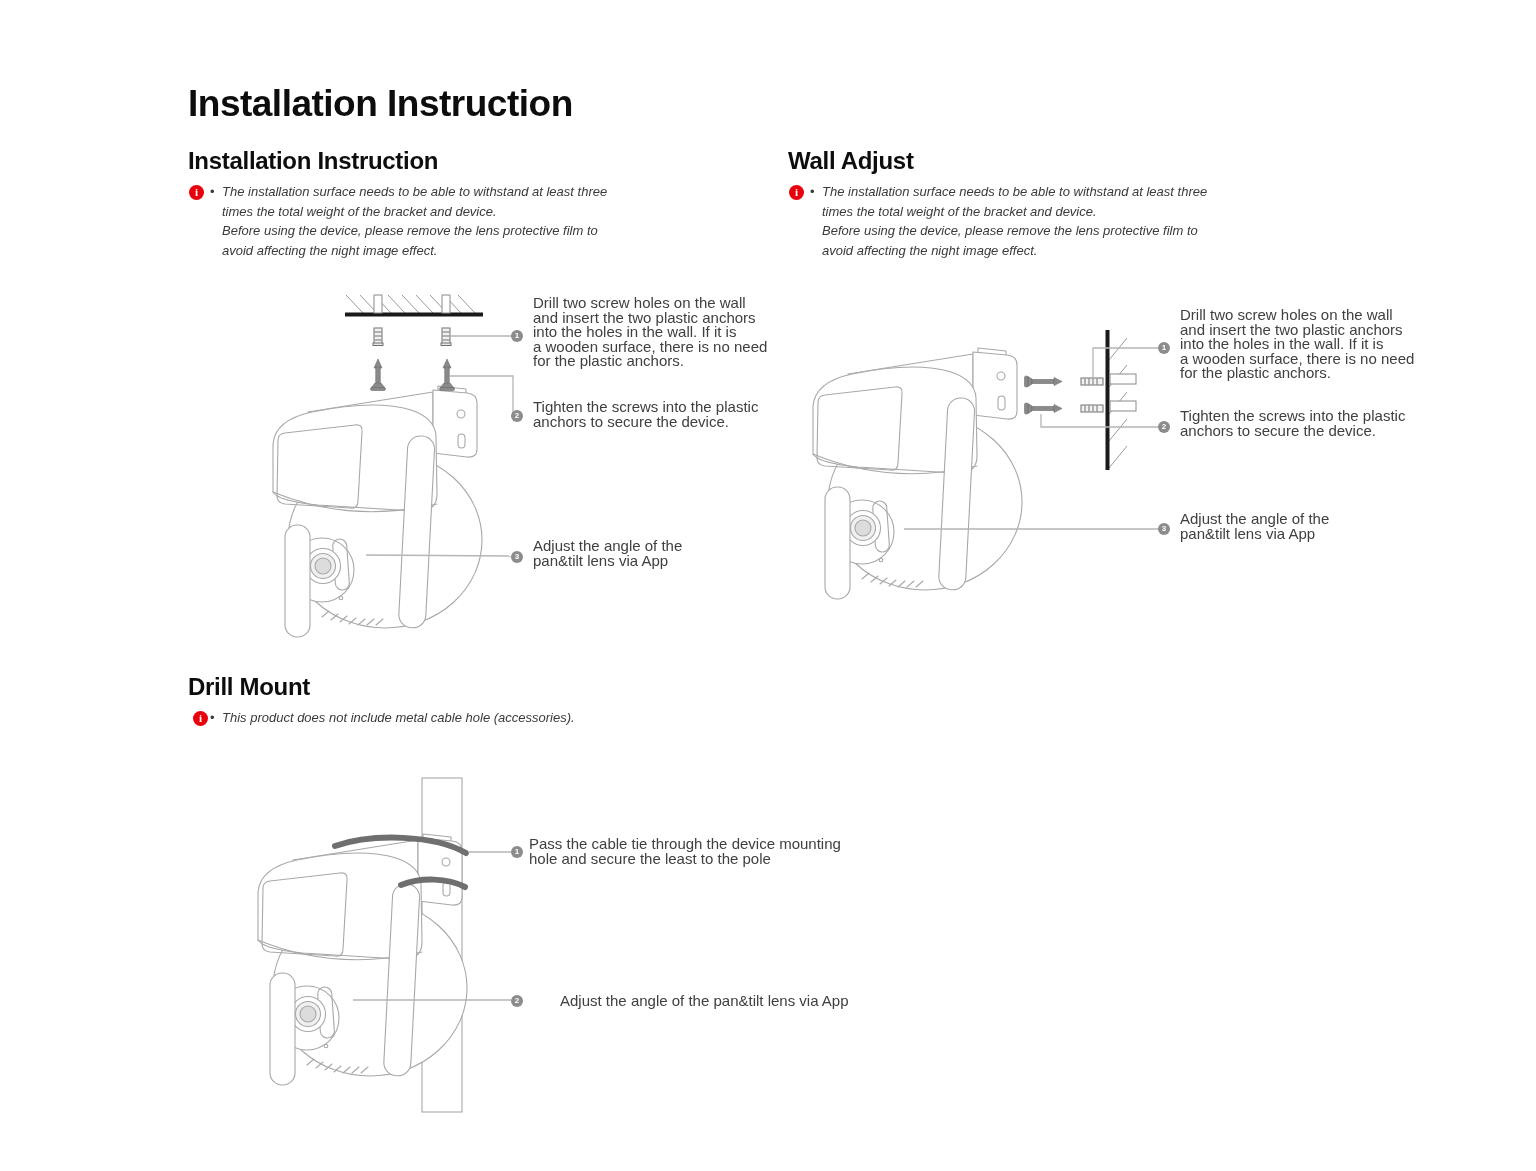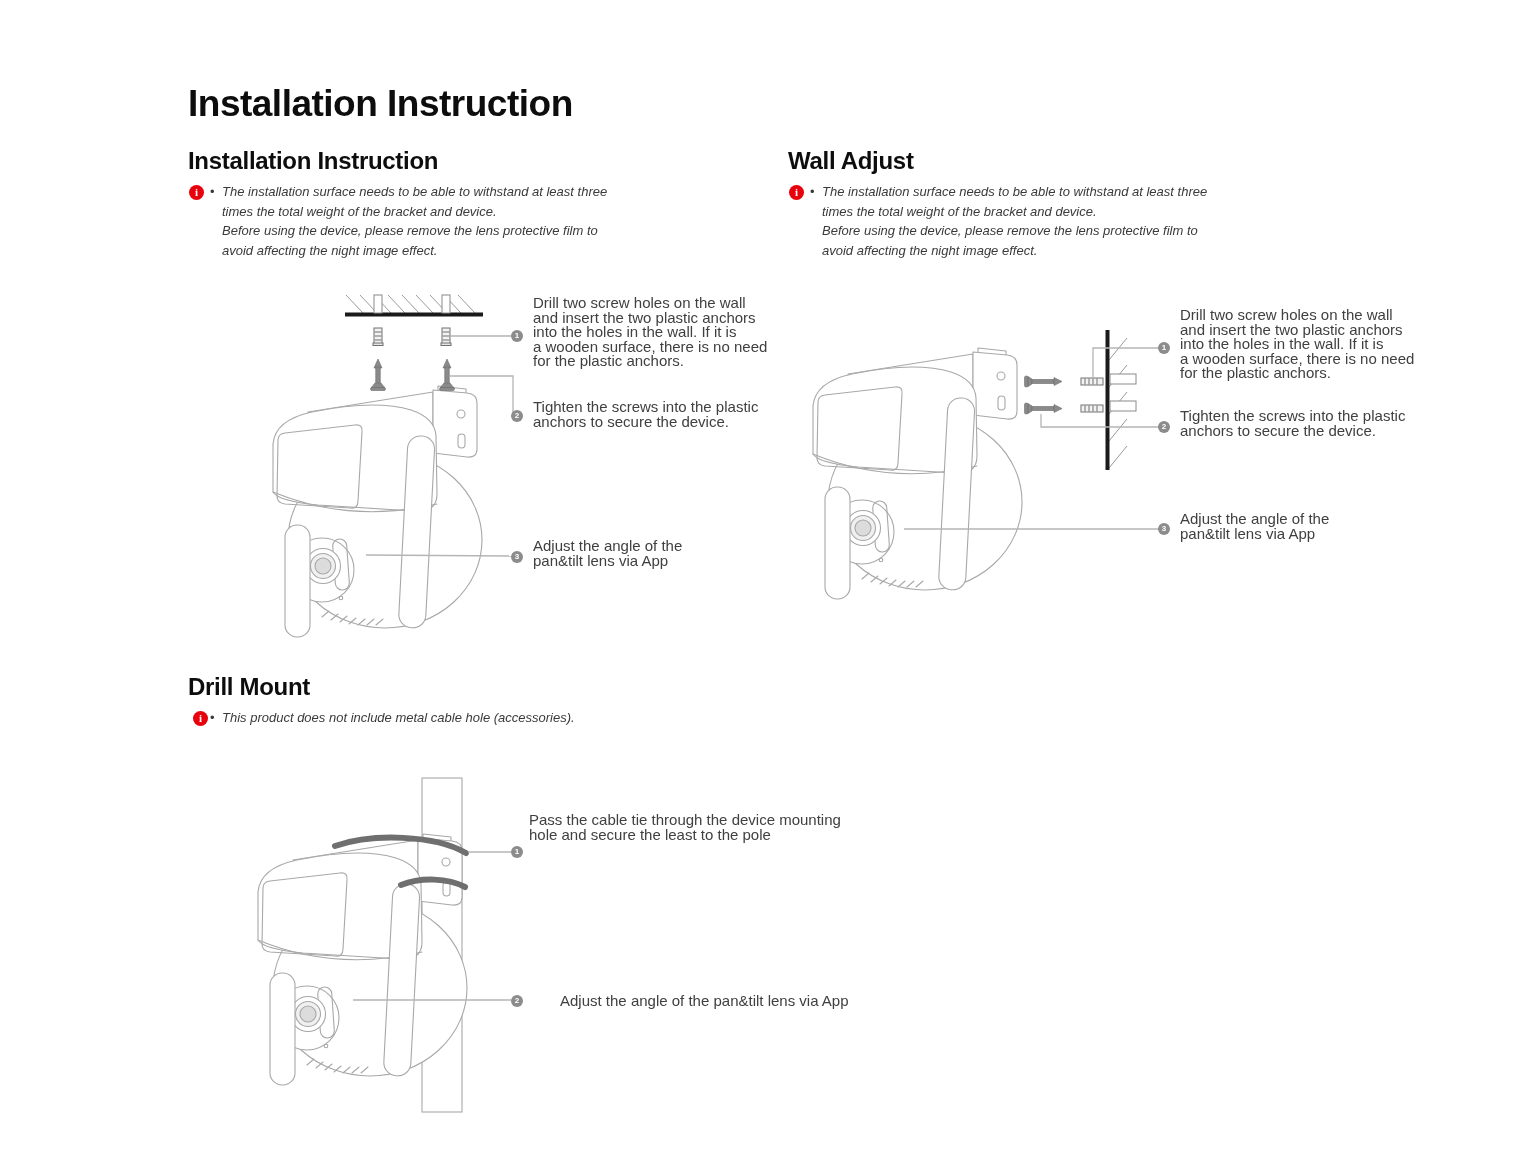--- a/index.html
+++ b/index.html
@@ -217,21 +217,21 @@
   </div>
   <div class="abs callout" style="left:1180px;top:409px">
     <div>Tighten the screws into the plastic</div>
     <div>anchors to secure the device.</div>
   </div>
   <div class="abs callout" style="left:1180px;top:512px">
     <div>Adjust the angle of the</div>
     <div>pan&amp;tilt lens via App</div>
   </div>
 
-  <div class="abs callout" style="left:529px;top:813px">
+  <div class="abs callout" style="left:529px;top:837px">
     <div>Pass the cable tie through the device mounting</div>
     <div>hole and secure the least to the pole</div>
   </div>
   <div class="abs callout" style="left:560px;top:994px">
     <div>Adjust the angle of the pan&amp;tilt lens via App</div>
   </div>
 
 </div>
 
 </body></html>

